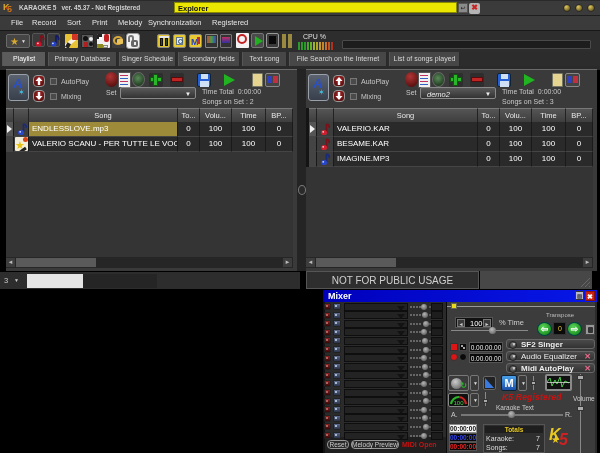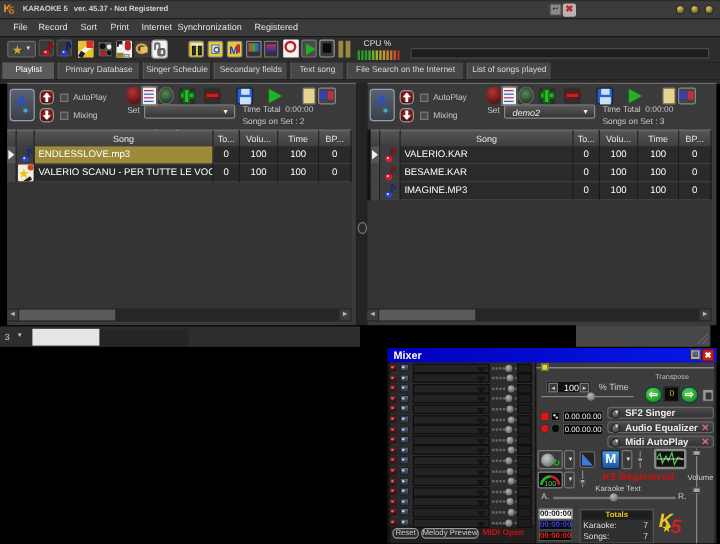--- a/index.html
+++ b/index.html
@@ -28,32 +28,35 @@
 <body>
 <div id="stage">
 
   <div class="abs" id="titlebar"></div>
   <div class="abs" style="left:3px;top:2px;width:14px;height:12px;">
       <span style="position:absolute;left:0;top:0;font-size:9px;font-weight:bold;color:#d8a828;">K</span>
       <span style="position:absolute;left:4px;top:2px;font-size:9px;font-weight:bold;color:#c87018;">5</span>
       <span style="position:absolute;left:3px;top:3px;font-size:4px;color:#c03020;">■</span>
     </div>
   <div class="abs" style="left:19px;top:4px;font-size:6.5px;font-weight:bold;color:#cfcfcf;letter-spacing:-0.1px;">KARAOKE 5&nbsp;&nbsp; ver. 45.37 - Not Registered</div>
+  <div class="abs" style="left:174px;top:2px;width:283px;height:11px;background:#ece700;border:1px solid #8a8a00;">
+    <span style="position:absolute;left:3px;top:1px;font-size:7.5px;font-weight:bold;color:#111;">Explorer</span>
+  </div>
   <div class="abs" style="left:458px;top:3px;width:10px;height:10px;background:#8a8a8a;border:1px solid #555;border-radius:1px;font-size:6px;color:#222;text-align:center;line-height:9px;">↩</div>
   <div class="abs" style="left:469px;top:3px;width:11px;height:11px;background:#b5b5b5;border-radius:2px;color:#c22;font-size:8px;font-weight:bold;text-align:center;line-height:10px;">✖</div>
   <div class="abs" style="left:563px;top:4px;width:8px;height:8px;border-radius:50%;background:radial-gradient(circle at 35% 30%,#e0c860,#4a3e0a);border:1px solid #2a2a2a;"></div>
   <div class="abs" style="left:575px;top:4px;width:8px;height:8px;border-radius:50%;background:radial-gradient(circle at 35% 30%,#e0c860,#4a3e0a);border:1px solid #2a2a2a;"></div>
   <div class="abs" style="left:587px;top:4px;width:8px;height:8px;border-radius:50%;background:radial-gradient(circle at 35% 30%,#e0c860,#4a3e0a);border:1px solid #2a2a2a;"></div>
 
   <div class="abs" id="menubar"></div>
   <div class="menuitem" style="left:11px;top:18px;">File</div>
   <div class="menuitem" style="left:32px;top:18px;">Record</div>
   <div class="menuitem" style="left:67px;top:18px;">Sort</div>
   <div class="menuitem" style="left:92px;top:18px;">Print</div>
-  <div class="menuitem" style="left:118px;top:18px;">Internet</div>
+  <div class="menuitem" style="left:118px;top:18px;">Melody</div>
   <div class="menuitem" style="left:148px;top:18px;">Synchronization</div>
   <div class="menuitem" style="left:212px;top:18px;">Registered</div>
 
   <div class="abs" id="toolbar"></div>
   <div class="abs" style="left:6px;top:34px;width:24px;height:14px;background:#454545;border:1px solid #6a6a6a;border-radius:2px;">
      <span style="position:absolute;left:3px;top:1px;font-size:10px;color:#d8a830;">★</span>
      <span style="position:absolute;left:14px;top:3px;font-size:5px;color:#ddd;">▼</span>
   </div>
   <div class="tbtn" style="left:32px;">
       <svg width="13" height="13" style="position:absolute;left:0;top:0;">
@@ -385,20 +388,21 @@
       </div>
     </div>
 
   <div class="abs" style="left:0;top:272px;width:300px;height:17px;background:#2d2d2d;">
     <span style="position:absolute;left:4px;top:4px;font-size:7.5px;color:#ccc;">3</span>
     <span style="position:absolute;left:14px;top:5px;font-size:5px;color:#ccc;">▼</span>
     <div style="position:absolute;left:27px;top:2px;width:56px;height:14px;background:#e5e5e5;"></div>
     <div style="position:absolute;left:83px;top:2px;width:74px;height:14px;background:#252525;"></div>
   </div>
 
+  <div class="abs" style="left:306px;top:271px;width:173px;height:18px;background:#2e2e2e;border:1px solid #555;color:#d0d0d0;font-size:10px;text-align:center;line-height:17px;">NOT FOR PUBLIC USAGE</div>
   <div class="abs" style="left:480px;top:271px;width:112px;height:18px;background:#474747;">
     <svg width="12" height="12" style="position:absolute;right:1px;bottom:1px;">
         <line x1="2" y1="11" x2="11" y2="2" stroke="#666" stroke-width="1"></line>
         <line x1="6" y1="11" x2="11" y2="6" stroke="#666" stroke-width="1"></line>
         <line x1="10" y1="11" x2="11" y2="10" stroke="#666" stroke-width="1"></line>
       </svg>
   </div>
 
   <div id="mixer">
       <div class="abs" style="left:323px;top:290px;width:274px;height:163px;background:#2b2b2b;border-left:2px solid #111;"></div>
@@ -699,21 +703,21 @@
       <div class="abs" style="left:506px;top:339px;width:89px;height:10px;background:linear-gradient(#4a4a4a,#333);border:1px solid #666;border-radius:3px;">
         <div style="position:absolute;left:2px;top:1px;width:8px;height:8px;border-radius:50%;background:radial-gradient(circle at 40% 35%,#777,#333);border:1px solid #222;">
           <span style="position:absolute;left:1.5px;top:-1px;font-size:5px;color:#ddd;">▼</span>
         </div>
         <span style="position:absolute;left:14px;top:0px;font-size:8px;font-weight:bold;color:#eee;">SF2 Singer</span>
       </div>
       <div class="abs" style="left:506px;top:351px;width:89px;height:10px;background:linear-gradient(#4a4a4a,#333);border:1px solid #666;border-radius:3px;">
         <div style="position:absolute;left:2px;top:1px;width:8px;height:8px;border-radius:50%;background:radial-gradient(circle at 40% 35%,#777,#333);border:1px solid #222;">
           <span style="position:absolute;left:1.5px;top:-1px;font-size:5px;color:#ddd;">▼</span>
         </div>
-        <span style="position:absolute;left:14px;top:0px;font-size:8px;font-weight:bold;color:#eee;">Audio Equalizer</span>
+        <span style="position:absolute;left:14px;top:0px;font-size:8px;font-weight:normal;color:#eee;">Audio Equalizer</span>
         <span style="position:absolute;right:3px;top:0px;font-size:8px;color:#e86a8a;font-weight:bold;">✕</span>
       </div>
       <div class="abs" style="left:506px;top:363px;width:89px;height:10px;background:linear-gradient(#4a4a4a,#333);border:1px solid #666;border-radius:3px;">
         <div style="position:absolute;left:2px;top:1px;width:8px;height:8px;border-radius:50%;background:radial-gradient(circle at 40% 35%,#777,#333);border:1px solid #222;">
           <span style="position:absolute;left:1.5px;top:-1px;font-size:5px;color:#ddd;">▼</span>
         </div>
         <span style="position:absolute;left:14px;top:0px;font-size:8px;font-weight:bold;color:#eee;">Midi AutoPlay</span>
         <span style="position:absolute;right:3px;top:0px;font-size:8px;color:#e86a8a;font-weight:bold;">✕</span>
       </div>
       <div class="abs" style="left:448px;top:375px;width:21px;height:16px;background:#3a3a3a;border:1px solid #777;border-radius:2px;">

